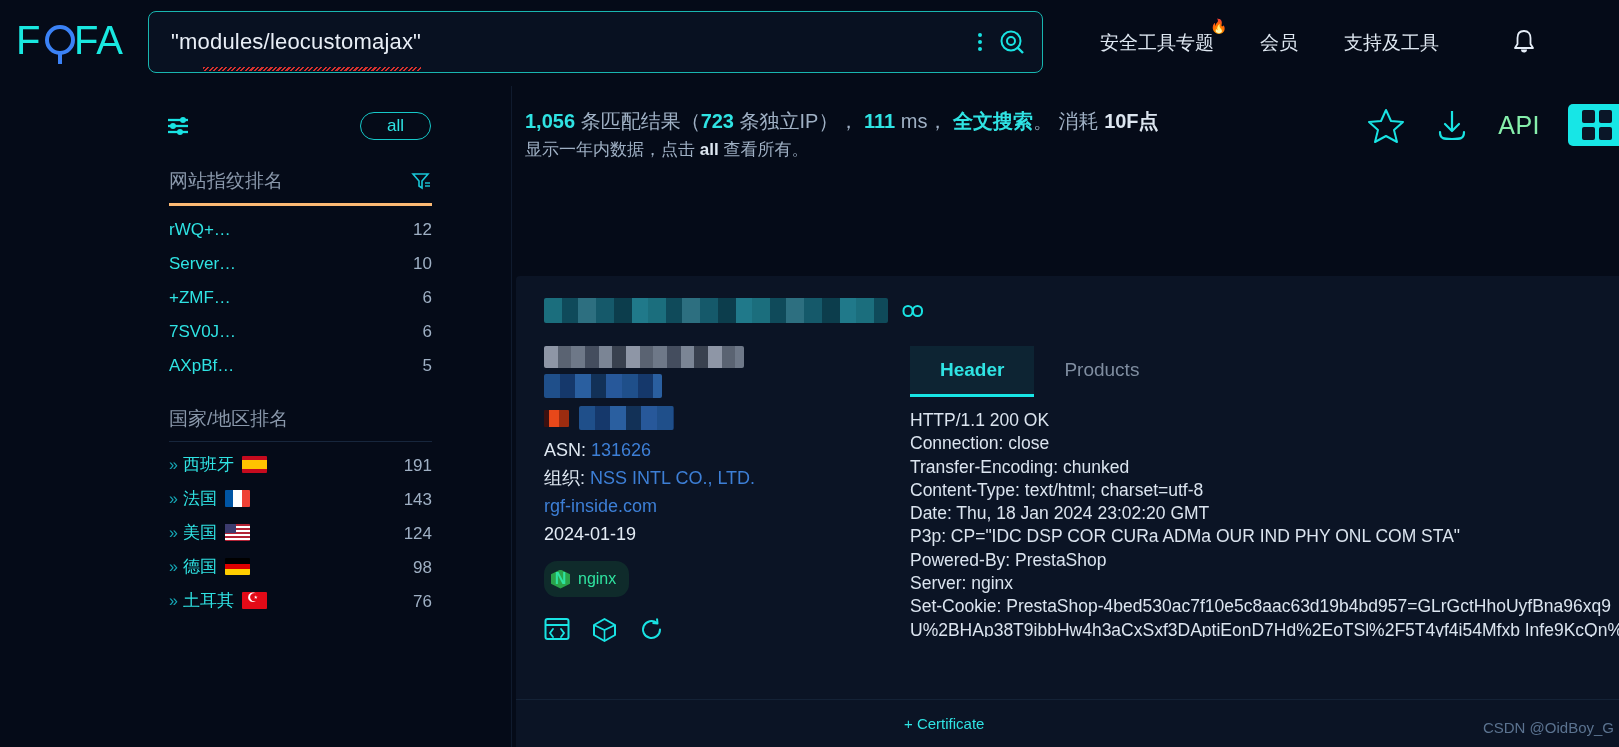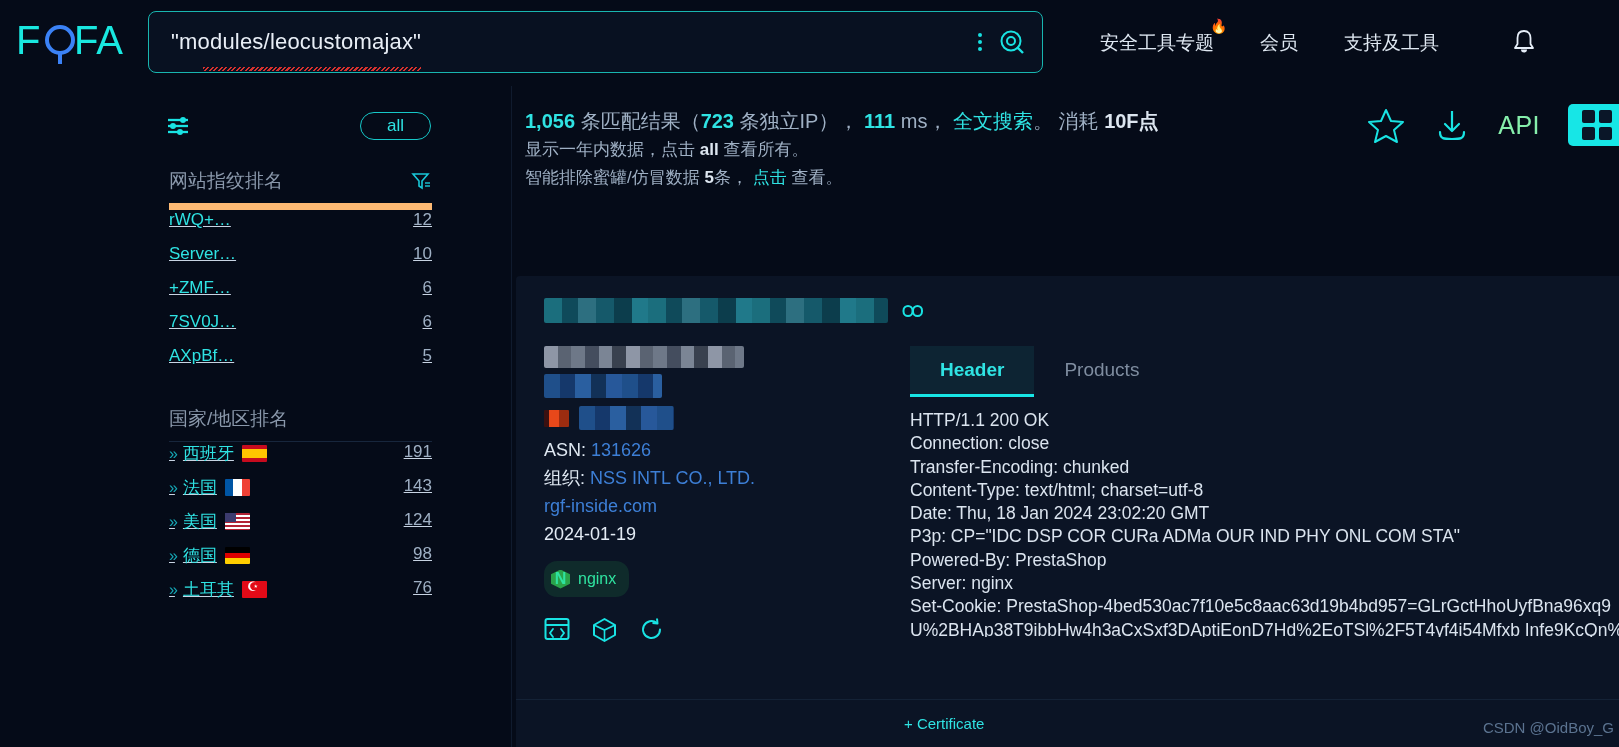--- a/index.html
+++ b/index.html
@@ -59,46 +59,46 @@
     display: flex; align-items: center; justify-content: space-between;
   }
   .pill {
     border: 1px solid #16c8c8; border-radius: 14px; padding: 3px 26px;
     color: #2fe3e3; font-size: 17px; background: transparent; cursor: pointer;
   }
   .sec { position: absolute; left: 158px; width: 263px; }
   .sec-title {
     display: flex; align-items: center; justify-content: space-between;
     color: #8a98ab; font-size: 19px; padding-bottom: 9px;
-    border-bottom: 7px solid #fdba74;
+    border-bottom: 3px solid #fdba74;
   }
   .row {
-    display: flex; align-items: flex-start; justify-content: space-between;
-    height: 34px; font-size: 17px; text-decoration: underline;
+    display: flex; align-items: flex-end; justify-content: space-between;
+    height: 34px; font-size: 17px;
   }
   .row .lbl { color: #2fe3e3; cursor: pointer; white-space: nowrap; }
   .row .cnt { color: #9fb0c4; }
   .crow .lbl { display: flex; align-items: center; gap: 8px; }
   .chev { color: #15a7b5; font-size: 16px; letter-spacing: -3px; }
   .flag { width: 25px; height: 17px; display: inline-block; border-radius: 1px; }
   .f-es { background: linear-gradient(#c60b1e 0 25%, #ffc400 25% 75%, #c60b1e 75%); }
   .f-fr { background: linear-gradient(90deg,#0055a4 0 33.3%,#fff 33.3% 66.6%,#ef4135 66.6%); }
   .f-us { background: repeating-linear-gradient(#b22234 0 2px,#fff 2px 4px); position: relative; }
   .f-us::before { content:""; position:absolute; left:0; top:0; width:11px; height:9px; background:#3c3b6e; }
   .f-de { background: linear-gradient(#000 0 33.3%,#dd0000 33.3% 66.6%,#ffce00 66.6%); }
   .f-tr { background: #e30a17; position: relative; }
   .f-tr::before { content:"☪"; position:absolute; left:5px; top:-2px; color:#fff; font-size:13px; }
 
   
   .results { position: absolute; left: 500px; top: 0; width: 1119px; height: 661px; }
   .summary { position: absolute; left: 14px; top: 20px; }
   .sl { font-size: 20px; color: #9fb0c4; line-height: 30px; white-space: nowrap; }
   .sl.sub { font-size: 17px; line-height: 28px; }
   .num { color: #2fe3e3; font-weight: bold; }
-  .lnk { color: #2fe3e3; font-weight: normal; cursor: pointer; }
+  .lnk { color: #2fe3e3; font-weight: bold; cursor: pointer; }
   .wht { color: #dde6f0; font-weight: bold; }
 
   .toolbar { position: absolute; right: 4px; top: 18px; display: flex; align-items: center; gap: 28px; }
   .api { color: #86efac; font-size: 25px; letter-spacing: .5px; cursor: pointer; }
   .gridbtn {
     width: 58px; height: 42px; border-radius: 5px; background: #17e6e6;
     display: flex; align-items: center; justify-content: center; cursor: pointer;
   }
   .gridbtn i { display: grid; grid-template-columns: 13px 13px; grid-template-rows: 13px 13px; gap: 4px; }
   .gridbtn i b { background: #0a1628; border-radius: 2px; display: block; }
@@ -332,26 +332,20 @@
           <span class="num">111</span>
           <span>ms</span><span>，</span>
           <span class="lnk">全文搜索</span><span>。</span>
           <span>消耗</span>
           <span class="wht">10F点</span>
         </div>
         <div class="sl sub">
           <span>显示一年内数据，点击</span>
           <span class="wht">all</span>
           <span>查看所有。</span>
-        </div>
-        <div class="sl sub">
-          <span>智能排除蜜罐/仿冒数据</span>
-          <span class="wht">5</span><span>条，</span>
-          <span class="lnk">点击</span>
-          <span>查看。</span>
         </div>
       </div>
 
       <div class="toolbar">
         <svg width="40" height="38" viewBox="0 0 40 38">
           <path d="M20 4 L25 15 L37 16 L28 24 L31 36 L20 30 L9 36 L12 24 L3 16 L15 15 Z" fill="none" stroke="#19e3e3" stroke-width="2" stroke-linejoin="round"></path>
         </svg>
         <svg width="36" height="38" viewBox="0 0 36 38">
           <line x1="18" y1="5" x2="18" y2="24" stroke="#19e3e3" stroke-width="2.2"></line>
           <path d="M11 18 L18 25 L25 18" fill="none" stroke="#19e3e3" stroke-width="2.2" stroke-linejoin="round" stroke-linecap="round"></path>

